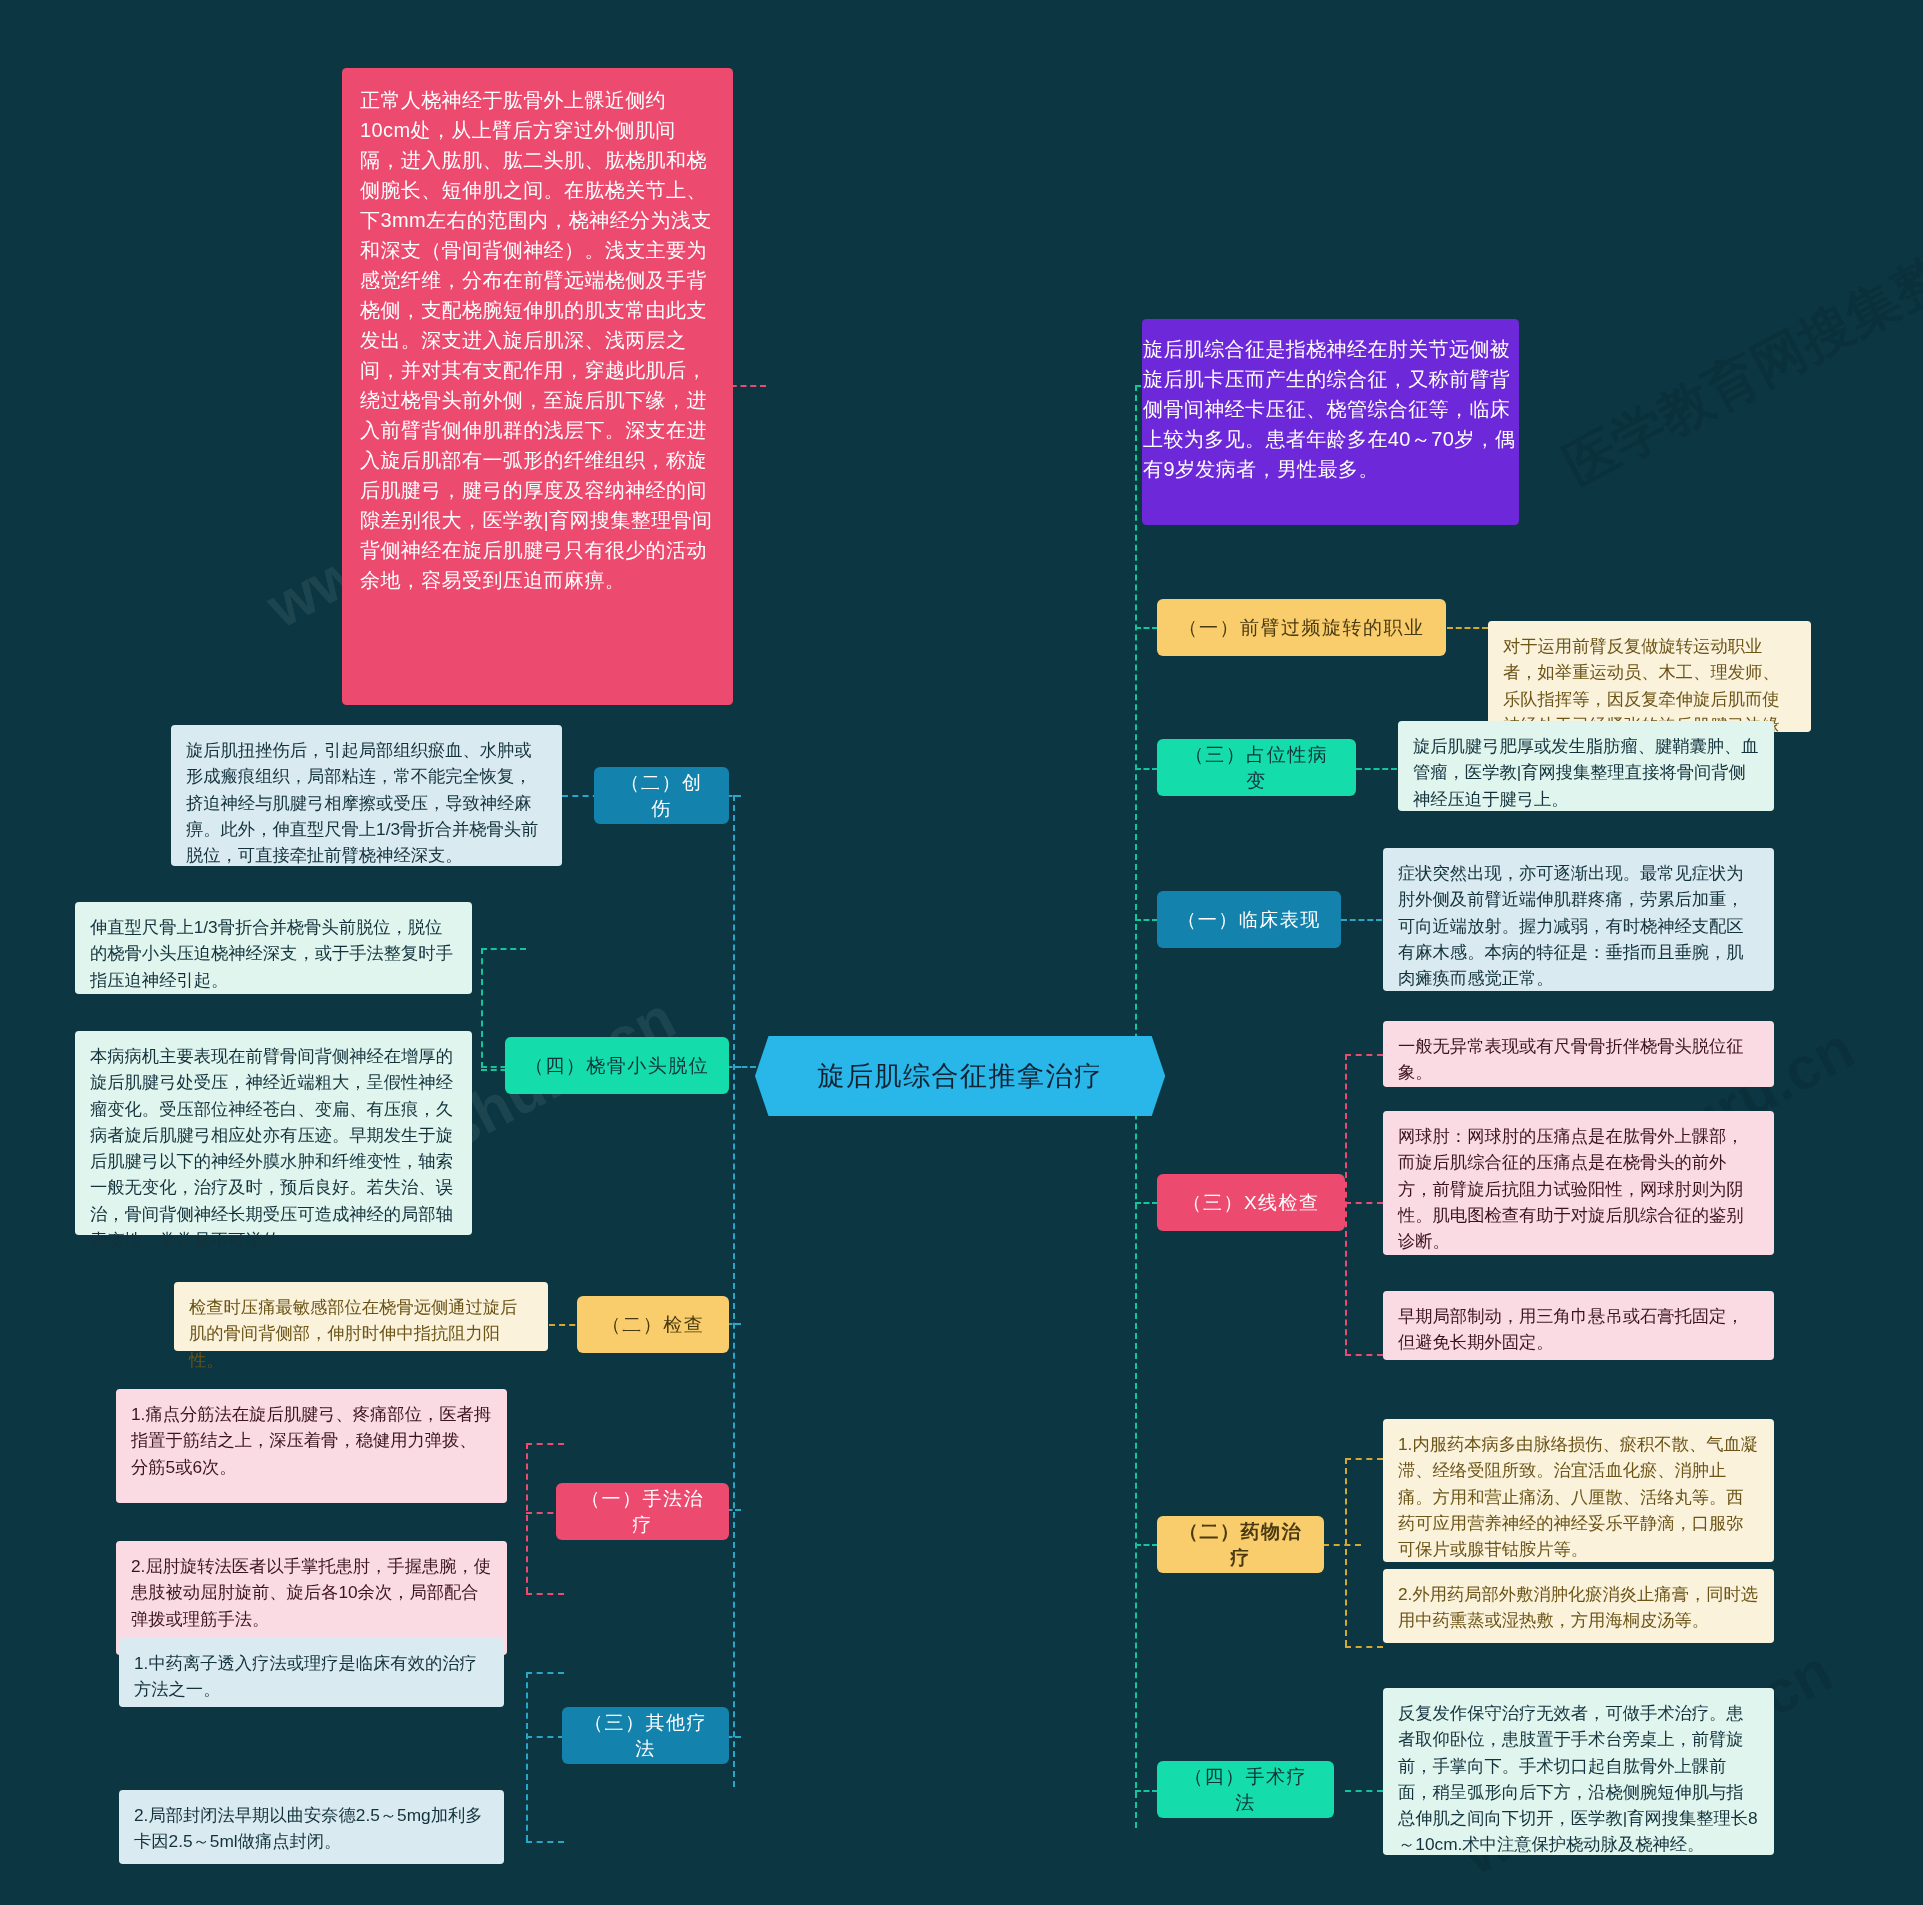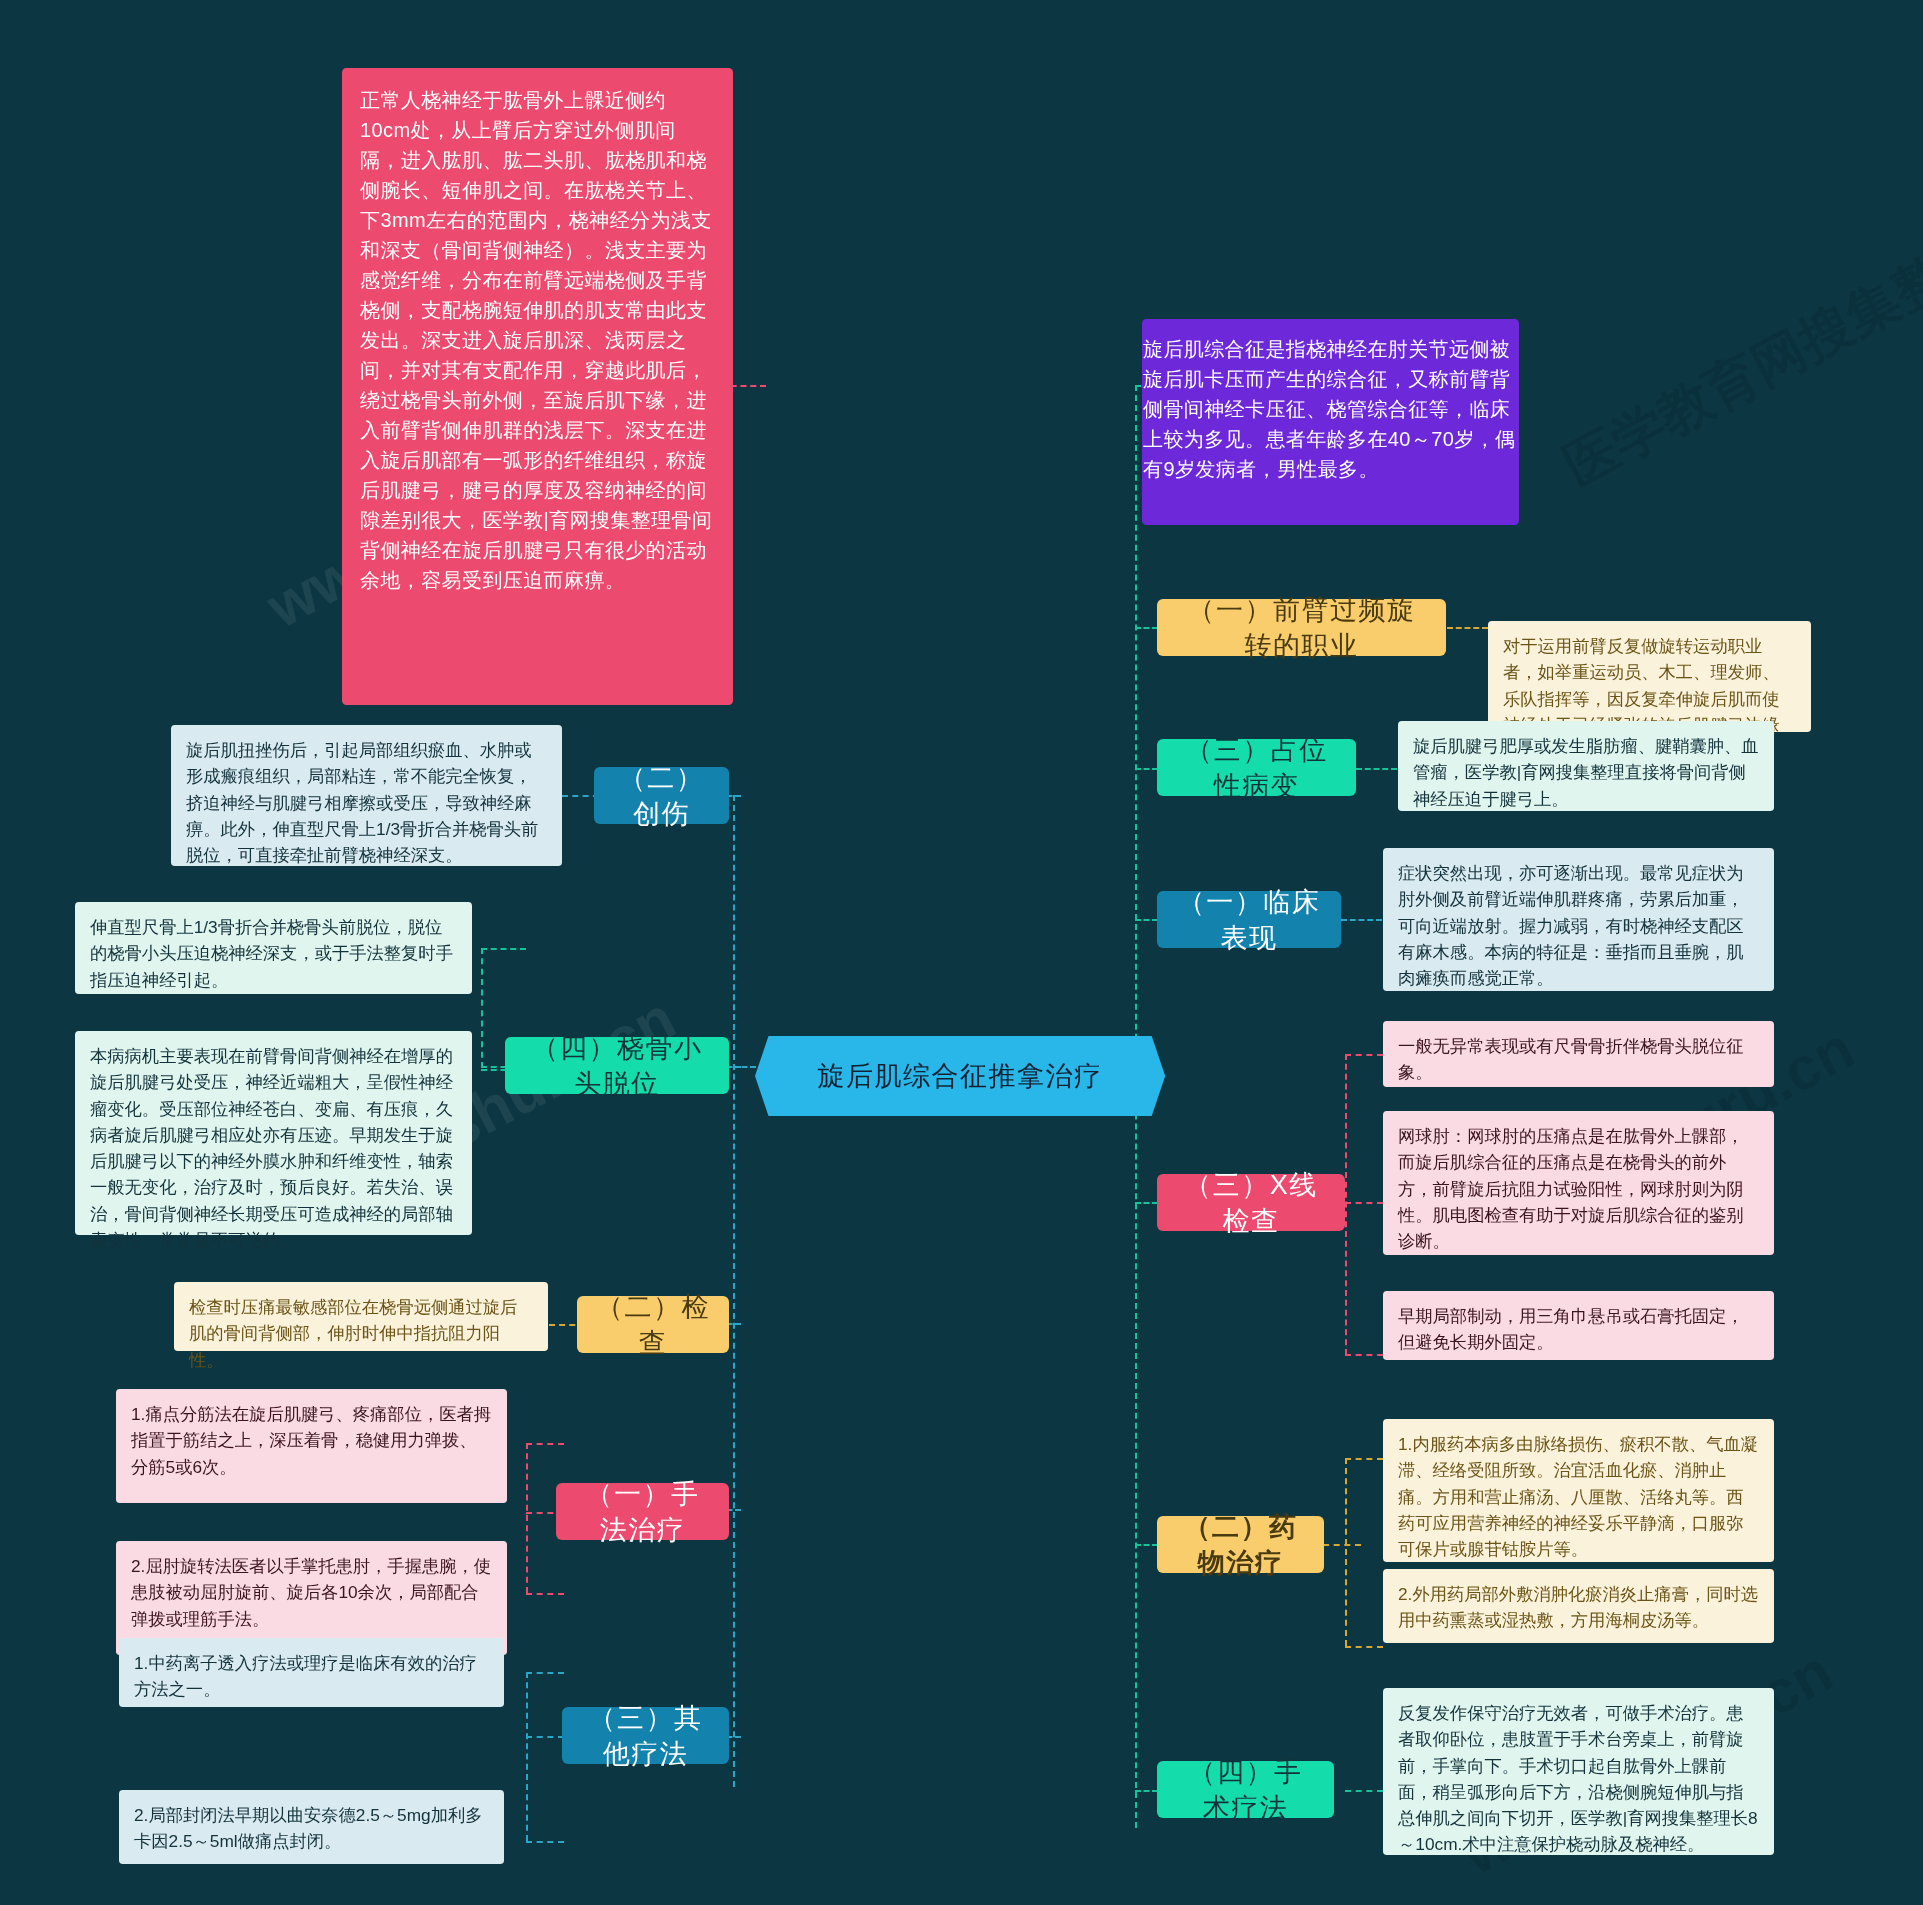--- a/index.html
+++ b/index.html
@@ -21,21 +21,21 @@
   }
   
   .pill {
     position: absolute;
     box-sizing: border-box;
     border-radius: 6px;
     display: flex;
     align-items: center;
     justify-content: center;
     text-align: center;
-    font-size: 27px;
+    font-size: 19px;
     letter-spacing: 1.5px;
     padding: 10.5px 18px;
   }
   .leaf {
     position: absolute;
     box-sizing: border-box;
     border-radius: 3.8px;
     font-size: 17.3px;
     line-height: 1.52;
     padding: 12px 15px;

